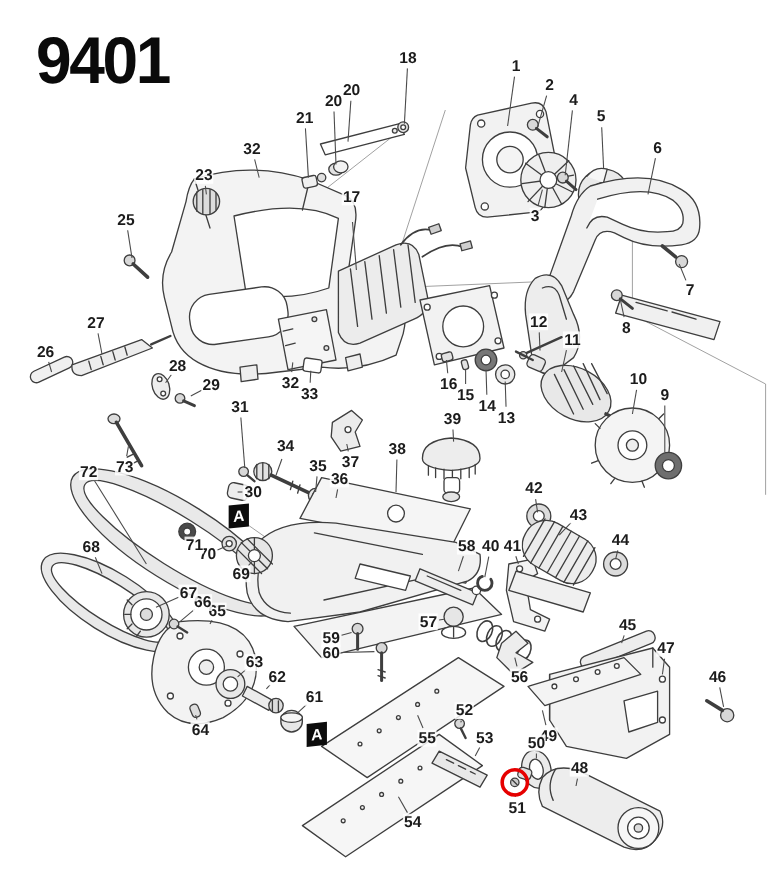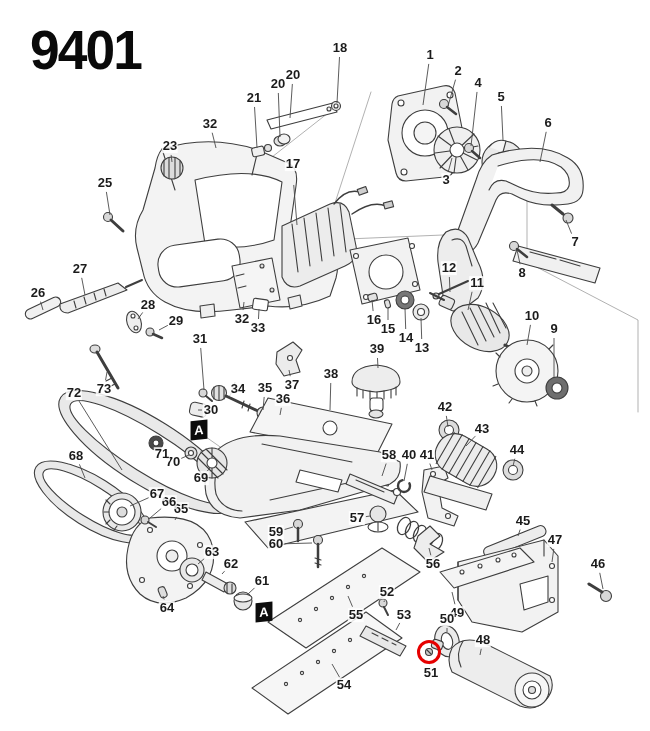--- a/index.html
+++ b/index.html
@@ -520,21 +520,21 @@
       <div class="part-label" style="left: 170px; top: 146px;">23</div>
       <div class="part-label" style="left: 105px; top: 183px;">25</div>
       <div class="part-label" style="left: 38px; top: 293px;">26</div>
       <div class="part-label" style="left: 80px; top: 269px;">27</div>
       <div class="part-label" style="left: 148px; top: 305px;">28</div>
       <div class="part-label" style="left: 176px; top: 321px;">29</div>
       <div class="part-label" style="left: 211px; top: 410px;">30</div>
       <div class="part-label" style="left: 200px; top: 339px;">31</div>
       <div class="part-label" style="left: 242px; top: 319px;">32</div>
       <div class="part-label" style="left: 258px; top: 328px;">33</div>
-      <div class="part-label" style="left: 238px; top: 389px; text-align: right;">34</div>
+      <div class="part-label" style="left: 238px; top: 372px; text-align: right;">34</div>
       <div class="part-label" style="left: 265px; top: 388px;">35</div>
       <div class="part-label" style="left: 283px; top: 399px;">36</div>
       <div class="part-label" style="left: 292px; top: 385px;">37</div>
       <div class="part-label" style="left: 331px; top: 374px;">38</div>
       <div class="part-label" style="left: 377px; top: 349px;">39</div>
       <div class="part-label" style="left: 409px; top: 455px;">40</div>
       <div class="part-label" style="left: 427px; top: 455px;">41</div>
       <div class="part-label" style="left: 445px; top: 407px;">42</div>
       <div class="part-label" style="left: 482px; top: 429px;">43</div>
       <div class="part-label" style="left: 517px; top: 450px;">44</div>

